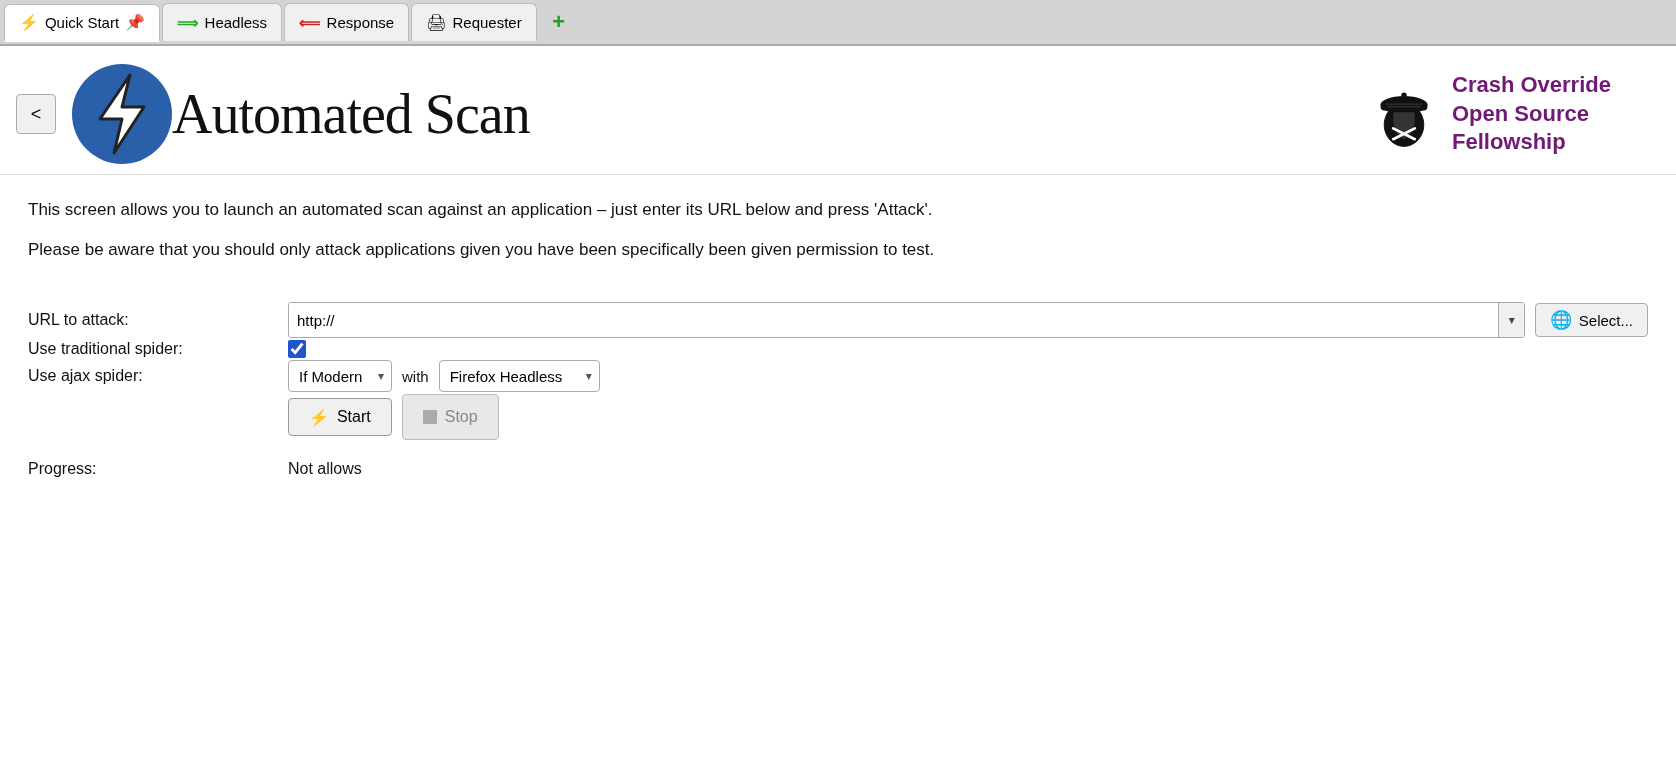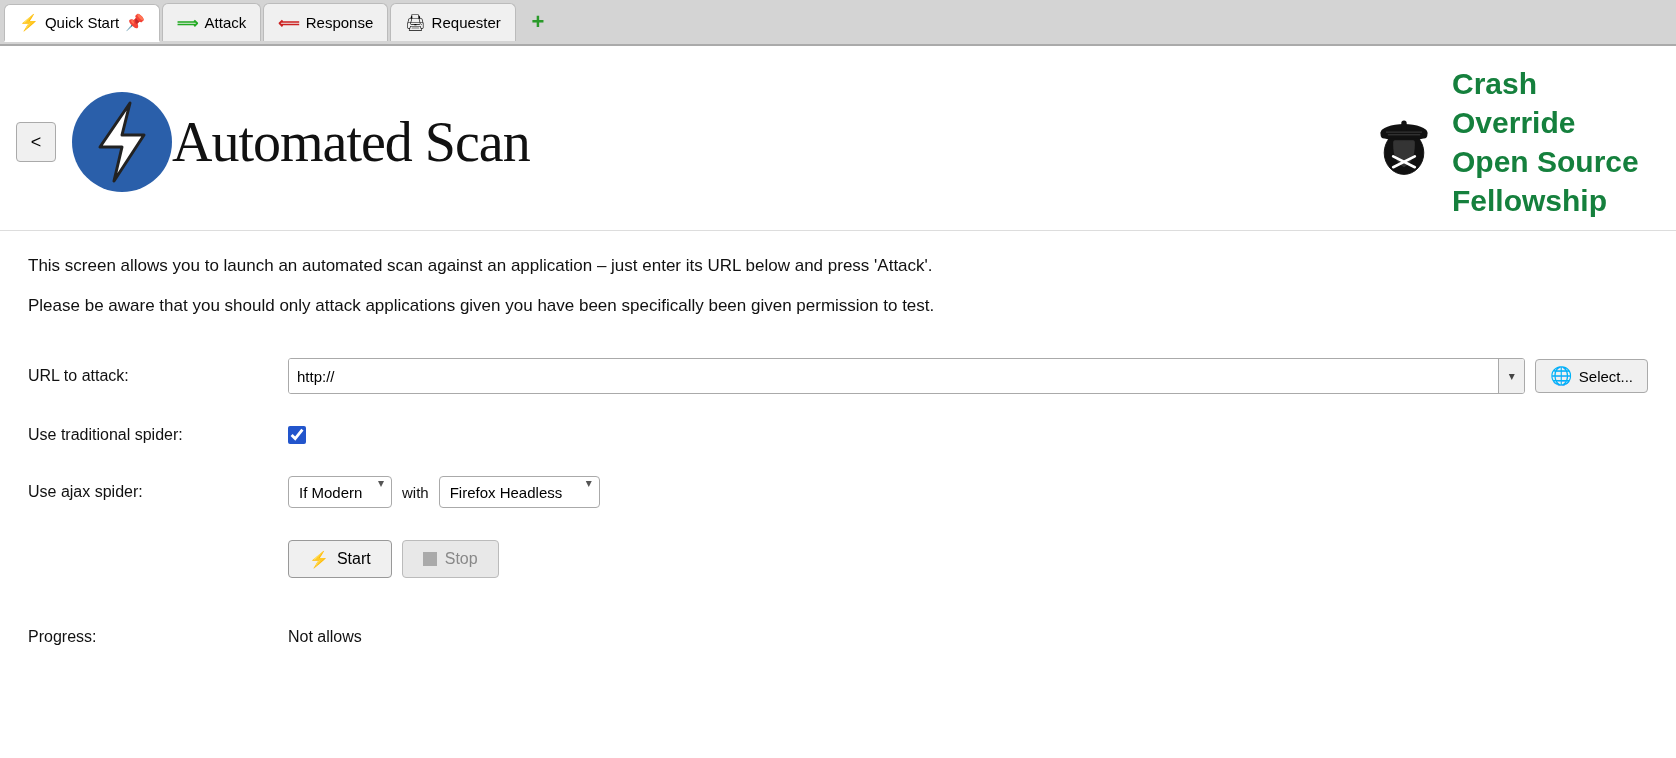--- a/index.html
+++ b/index.html
@@ -121,24 +121,24 @@
       flex-shrink: 0;
     }
 
     
     .acorn-icon {
       width: 72px;
       height: 72px;
     }
 
     .brand-text {
-      font-size: 30px;
+      font-size: 22px;
       font-weight: bold;
       line-height: 1.3;
-      color: #15803d;
+      color: #701a75;
       max-width: 200px;
     }
 
     
     .description-area {
       padding: 22px 28px 8px 28px;
     }
     .description-line {
       font-size: 17px;
       color: #111;
@@ -146,21 +146,21 @@
       line-height: 1.5;
     }
 
     
     .form-area {
       padding: 18px 28px 18px 28px;
     }
     .form-row {
       display: flex;
       align-items: center;
-      margin-bottom: 32px;
+      margin-bottom: 2px;
     }
     .form-label {
       width: 260px;
       font-size: 16px;
       color: #111;
       flex-shrink: 0;
     }
     .select-btn {
       height: 34px;
       padding: 0 14px;
@@ -211,21 +211,21 @@
       border-radius: 4px;
       background: #f0f0f0;
       cursor: pointer;
       font-size: 16px;
       display: flex;
       align-items: center;
       gap: 8px;
       font-weight: 500;
     }
     .stop-btn {
-      height: 38px;
+      height: 46px;
       padding: 0 20px;
       border: 1px solid #bbb;
       border-radius: 4px;
       background: #e8e8e8;
       cursor: not-allowed;
       font-size: 16px;
       display: flex;
       align-items: center;
       gap: 8px;
       color: #888;
@@ -240,21 +240,21 @@
     
     .progress-value {
       font-size: 16px;
       color: #111;
     }
 
     
     .select-wrapper {
       position: relative;
       display: inline-flex;
-      align-items: flex-start;
+      align-items: center;
     }
     .select-wrapper select {
       height: 32px;
       padding: 0 28px 0 10px;
       border: 1px solid #aaa;
       border-radius: 4px;
       font-size: 15px;
       background: white;
       cursor: pointer;
       -webkit-appearance: none;
@@ -303,21 +303,21 @@
 <body>
 
 <div class="tab-bar">
   <div class="tab active">
     <span class="tab-icon">⚡</span>
     <span>Quick Start</span>
     <span class="tab-icon">📌</span>
   </div>
   <div class="tab">
     <span class="tab-arrow green">⟹</span>
-    <span>Attack</span>
+    <span>Headless</span>
   </div>
   <div class="tab">
     <span class="tab-arrow red">⟸</span>
     <span>Response</span>
   </div>
   <div class="tab">
     <span class="tab-icon">🖨</span>
     <span>Requester</span>
   </div>
   <div class="tab-add">+</div>

